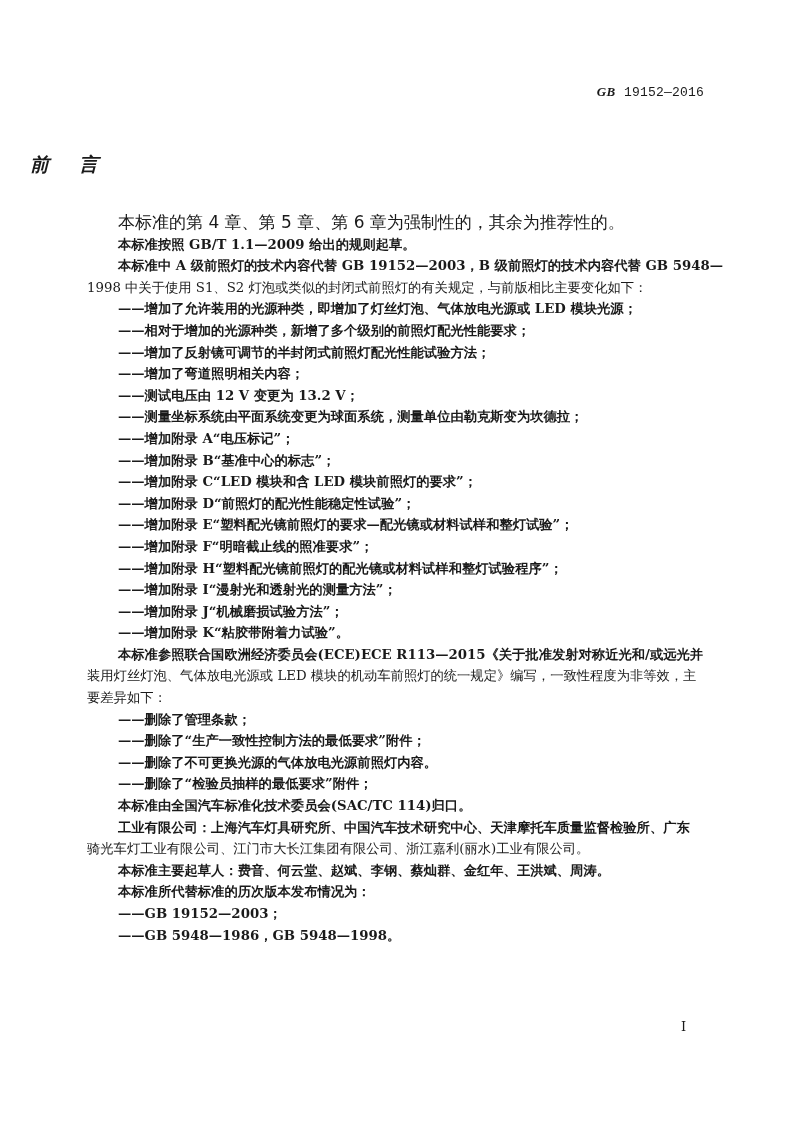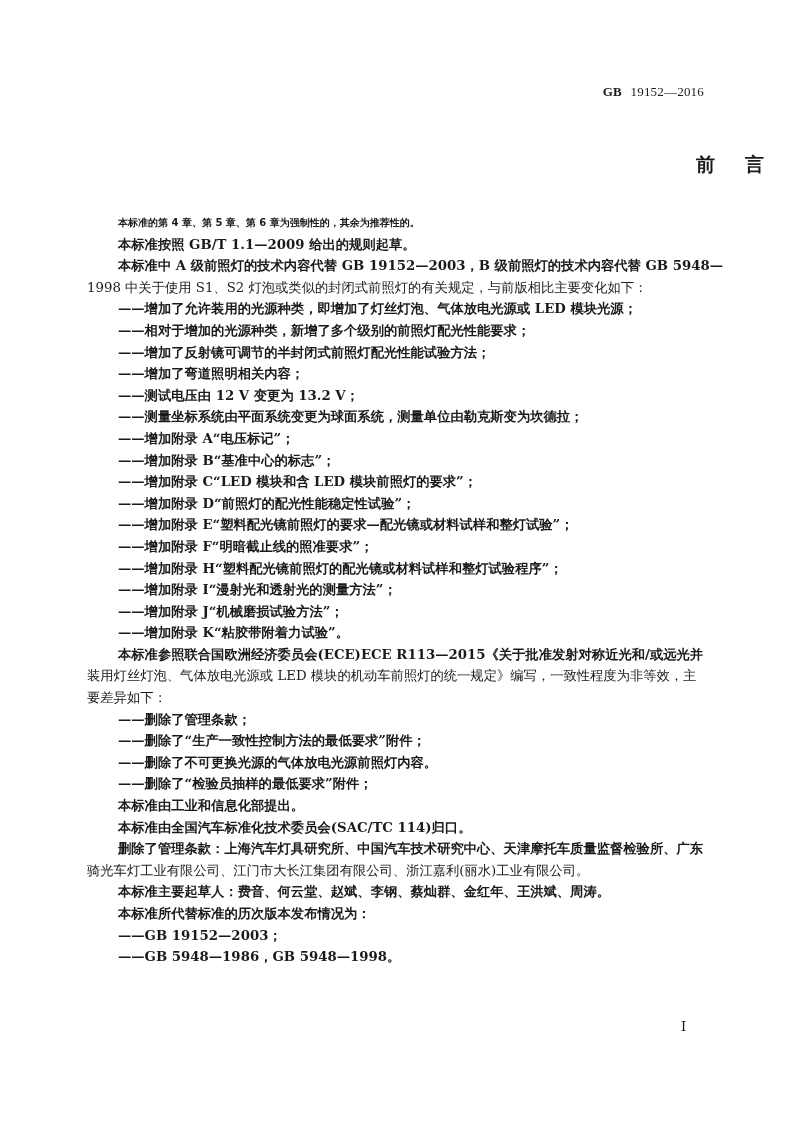--- a/index.html
+++ b/index.html
@@ -1,28 +1,28 @@
 <!DOCTYPE html>
 <html><head>
 <meta charset="utf-8">
 <style>
   html, body { margin: 0; padding: 0; background: #ffffff; }
   body { width: 794px; height: 1123px; position: relative; overflow: hidden;
          font-family: "DejaVu Serif", "Liberation Serif", serif; color: #1a1a1a; }
   .doc-id { position: absolute; top: 84px; right: 90px; font-size: 13px; letter-spacing: 0.2px; }
-  .doc-id .gb { font-family: "Liberation Serif", "DejaVu Serif", serif; font-weight: bold; }
-  .doc-id .num { font-family: Liberation Serif, serif; }
-  .title { position: absolute; top: 152px; left: 0; width: 794px; text-align: right;
+  .doc-id .gb { font-family: "Liberation Serif", "DejaVu Serif", serif; font-weight: bold; font-style: italic; }
+  .doc-id .num { font-family: Liberation Mono, monospace; }
+  .title { position: absolute; top: 152px; left: 0; width: 794px; text-align: left;
            font-family: "DejaVu Sans", sans-serif; font-weight: bold; font-size: 19px;
-           letter-spacing: 30px; text-indent: 30px; }
+           letter-spacing: 30px; text-indent: 30px; font-style: italic; }
   .body { position: absolute; top: 212px; left: 91px; width: 620px; font-size: 13.3px; }
   .line { height: 21.6px; line-height: 21.6px; white-space: nowrap; }
   .ind { padding-left: 27px; font-weight: bold; }
   .cont { padding-left: 0; margin-left: -4px; }
-  .bold { font-family: "DejaVu Sans", sans-serif; font-weight: bold; font-size: 10px; }
+  .bold { font-family: "DejaVu Sans", sans-serif; font-weight: normal; font-size: 17px; }
   .page-num { position: absolute; top: 1019px; left: 681px; font-size: 13px; }
 </style>
 </head>
 <body>
 
 <div class="doc-id">
   <span class="gb">GB</span>&nbsp;
   <span class="num">19152—2016</span>
 </div>
 
@@ -57,23 +57,22 @@
   <div class="line cont">装用灯丝灯泡、气体放电光源或 LED 模块的机动车前照灯的统一规定》编写，一致性程度为非等效，主</div>
   <div class="line cont">要差异如下：</div>
 
   <div>
     <div class="line ind">——删除了管理条款；</div>
     <div class="line ind">——删除了“生产一致性控制方法的最低要求”附件；</div>
     <div class="line ind">——删除了不可更换光源的气体放电光源前照灯内容。</div>
     <div class="line ind">——删除了“检验员抽样的最低要求”附件；</div>
   </div>
 
-  <div class="line ind">本标准由工业和信息化部提出。</div>
   <div class="line ind">本标准由全国汽车标准化技术委员会(SAC/TC 114)归口。</div>
-  <div class="line ind">删除了管理条款：上海汽车灯具研究所、中国汽车技术研究中心、天津摩托车质量监督检验所、广东</div>
+  <div class="line ind">工业有限公司：上海汽车灯具研究所、中国汽车技术研究中心、天津摩托车质量监督检验所、广东</div>
   <div class="line cont">骑光车灯工业有限公司、江门市大长江集团有限公司、浙江嘉利(丽水)工业有限公司。</div>
   <div class="line ind">本标准主要起草人：费音、何云堂、赵斌、李钢、蔡灿群、金红年、王洪斌、周涛。</div>
   <div class="line ind">本标准所代替标准的历次版本发布情况为：</div>
 
   <div>
     <div class="line ind">——GB 19152—2003；</div>
     <div class="line ind">——GB 5948—1986，GB 5948—1998。</div>
   </div>
 </div>
 

